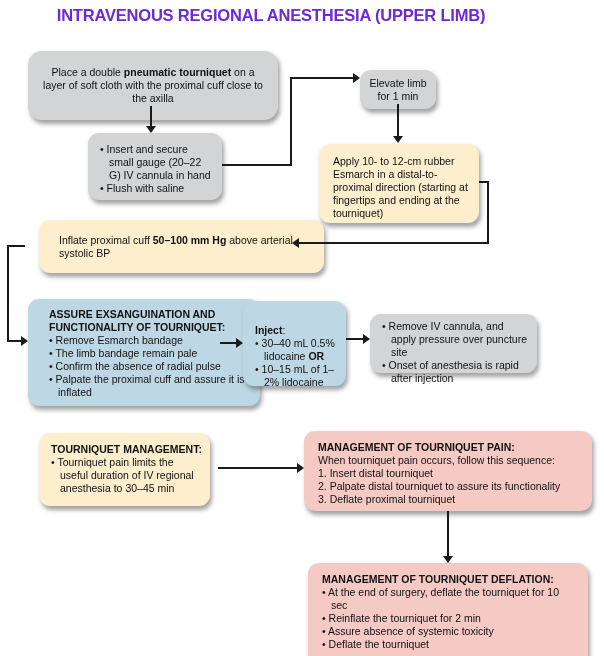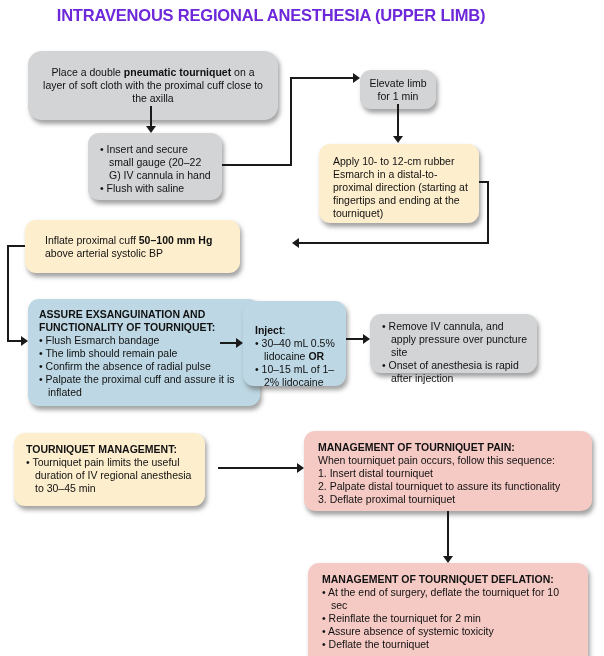--- a/index.html
+++ b/index.html
@@ -51,44 +51,44 @@
 
   <div class="box fill-gray" style="left:88px;top:133px;width:134px;height:67px;padding:10px 10px 8px 12px;">
       <div class="line with-marker"><span>• </span><span>Insert and secure small gauge (20–22 G) IV cannula in hand</span></div>
       <div class="line with-marker"><span>• </span><span>Flush with saline</span></div>
     </div>
 
   <div class="box fill-cream" style="left:319px;top:144px;width:160px;height:79px;padding:11px 8px 8px 14px;">
       <div class="line"><span>Apply 10- to 12-cm rubber Esmarch in a distal-to-proximal direction (starting at fingertips and ending at the tourniquet)</span></div>
     </div>
 
-  <div class="box fill-cream v-center" style="left:25px;top:220px;width:215px;height:53px;padding:4px 10px 4px 20px;">
+  <div class="box fill-cream v-center" style="left:39px;top:220px;width:285px;height:53px;padding:4px 10px 4px 20px;">
       <div class="line"><span>Inflate proximal cuff </span><b>50–100 mm Hg</b><span> above arterial systolic BP</span></div>
     </div>
 
-  <div class="box fill-blue" style="left:28px;top:299px;width:232px;height:107px;padding:9px 4px 8px 11px;">
+  <div class="box fill-blue" style="left:28px;top:299px;width:232px;height:107px;padding:9px 4px 8px 21px;">
       <div class="line"><b>ASSURE EXSANGUINATION AND FUNCTIONALITY OF TOURNIQUET:</b></div>
-      <div class="line with-marker"><span>• </span><span>Flush Esmarch bandage</span></div>
-      <div class="line with-marker"><span>• </span><span>The limb should remain pale</span></div>
+      <div class="line with-marker"><span>• </span><span>Remove Esmarch bandage</span></div>
+      <div class="line with-marker"><span>• </span><span>The limb bandage remain pale</span></div>
       <div class="line with-marker"><span>• </span><span>Confirm the absence of radial pulse</span></div>
       <div class="line with-marker"><span>• </span><span>Palpate the proximal cuff and assure it is inflated</span></div>
     </div>
 
   <div class="box fill-blue" style="left:243px;top:301px;width:103px;height:85px;padding:23px 5px 8px 12px;">
       <div class="line"><b>Inject</b><span>:</span></div>
       <div class="line with-marker"><span>• </span><span>30–40 mL 0.5% lidocaine </span><b>OR</b></div>
       <div class="line with-marker"><span>• </span><span>10–15 mL of 1–2% lidocaine</span></div>
     </div>
 
   <div class="box fill-gray" style="left:370px;top:314px;width:167px;height:59px;padding:6px 6px 6px 12px;">
       <div class="line with-marker"><span>• </span><span>Remove IV cannula, and apply pressure over puncture site</span></div>
       <div class="line with-marker"><span>• </span><span>Onset of anesthesia is rapid after injection</span></div>
     </div>
 
-  <div class="box fill-cream" style="left:14px;top:433px;width:191px;height:73px;padding:10px 6px 8px 12px;">
+  <div class="box fill-cream" style="left:39px;top:433px;width:171px;height:73px;padding:10px 6px 8px 12px;">
       <div class="line"><b>TOURNIQUET MANAGEMENT:</b></div>
       <div class="line with-marker"><span>• </span><span>Tourniquet pain limits the useful duration of IV regional anesthesia to 30–45 min</span></div>
     </div>
 
   <div class="box fill-pink" style="left:304px;top:431px;width:288px;height:80px;padding:10px 10px 8px 14px;">
       <div class="line"><b>MANAGEMENT OF TOURNIQUET PAIN:</b></div>
       <div class="line"><span>When tourniquet pain occurs, follow this sequence:</span></div>
       <div class="line with-marker"><span>1. </span><span>Insert distal tourniquet</span></div>
       <div class="line with-marker"><span>2. </span><span>Palpate distal tourniquet to assure its functionality</span></div>
       <div class="line with-marker"><span>3. </span><span>Deflate proximal tourniquet</span></div>

